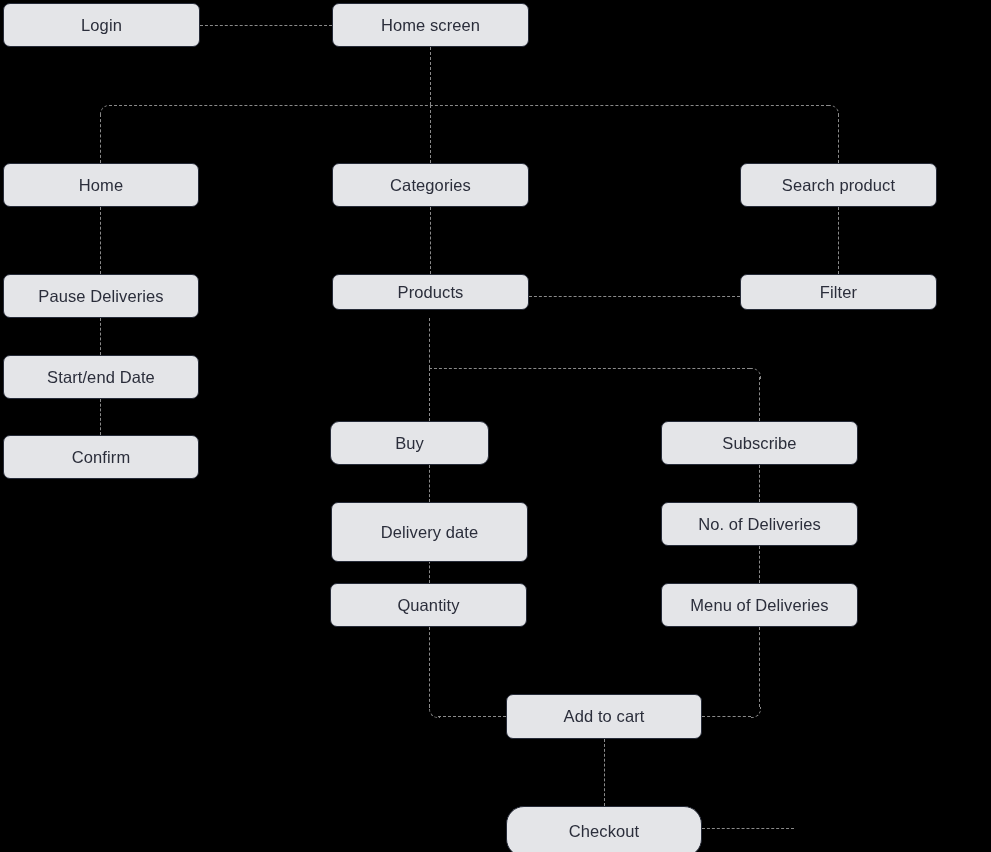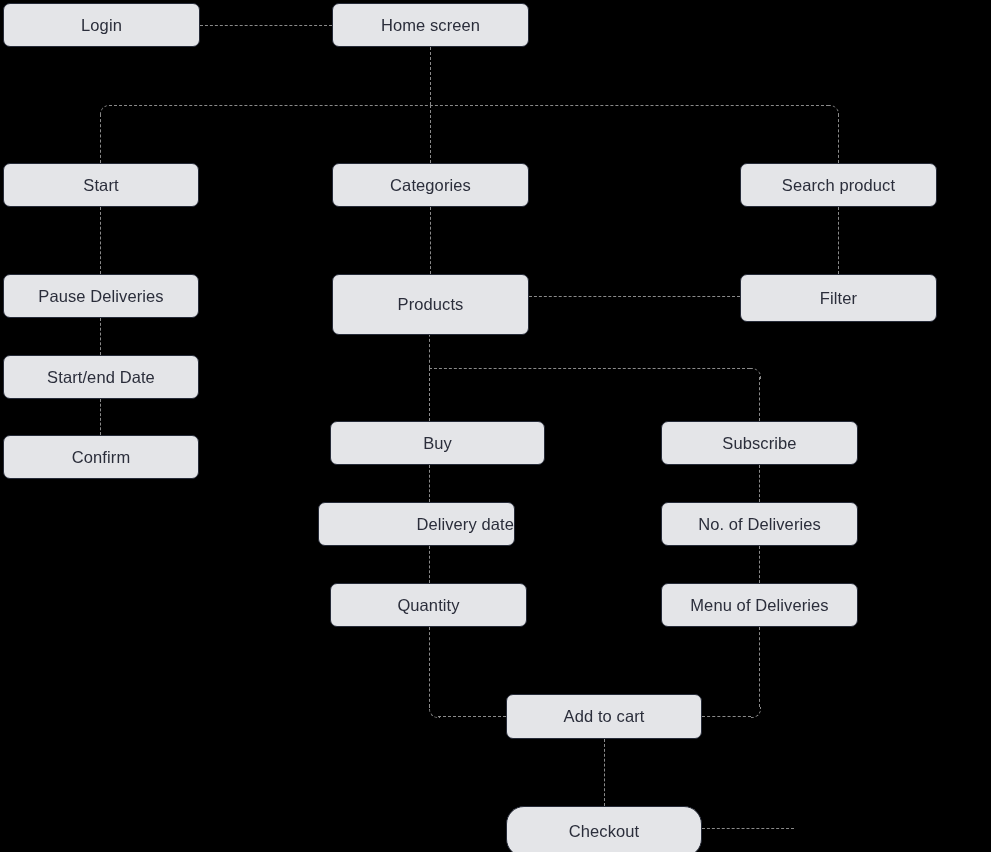--- a/index.html
+++ b/index.html
@@ -118,60 +118,60 @@
 
   <div class="node" style="left:3px; top:3px; width:197px; height:44px;">
     <span class="node-label">Login</span>
   </div>
 
   <div class="node" style="left:332px; top:3px; width:197px; height:44px;">
     <span class="node-label">Home screen</span>
   </div>
 
   <div class="node" style="left:3px; top:163px; width:196px; height:44px;">
-    <span class="node-label">Start</span>
+    <span class="node-label">Home</span>
   </div>
 
   <div class="node" style="left:332px; top:163px; width:197px; height:44px;">
     <span class="node-label">Categories</span>
   </div>
 
   <div class="node" style="left:3px; top:274px; width:196px; height:44px;">
     <span class="node-label">Pause Deliveries</span>
   </div>
 
   <div class="node" style="left:740px; top:163px; width:197px; height:44px;">
     <span class="node-label">Search product</span>
   </div>
 
-  <div class="node" style="left:332px; top:274px; width:197px; height:61px;">
+  <div class="node" style="left:332px; top:274px; width:197px; height:36px;">
     <span class="node-label">Products</span>
   </div>
 
-  <div class="node" style="left:740px; top:274px; width:197px; height:48px;">
+  <div class="node" style="left:740px; top:274px; width:197px; height:36px;">
     <span class="node-label">Filter</span>
   </div>
 
   <div class="node" style="left:3px; top:355px; width:196px; height:44px;">
     <span class="node-label">Start/end Date</span>
   </div>
 
   <div class="node" style="left:3px; top:435px; width:196px; height:44px;">
     <span class="node-label">Confirm</span>
   </div>
 
-  <div class="node" style="left:330px; top:421px; width:215px; height:44px;">
+  <div class="node" style="left:330px; top:421px; width:159px; height:44px;border-radius:9px;">
     <span class="node-label">Buy</span>
   </div>
 
   <div class="node" style="left:661px; top:421px; width:197px; height:44px;">
     <span class="node-label">Subscribe</span>
   </div>
 
-  <div class="node" style="left:318px; top:502px; width:197px; height:44px;justify-content:flex-end;">
+  <div class="node" style="left:331px; top:502px; width:197px; height:60px;">
     <span class="node-label">Delivery date</span>
   </div>
 
   <div class="node" style="left:661px; top:502px; width:197px; height:44px;">
     <span class="node-label">No. of Deliveries</span>
   </div>
 
   <div class="node" style="left:330px; top:583px; width:197px; height:44px;">
     <span class="node-label">Quantity</span>
   </div>

